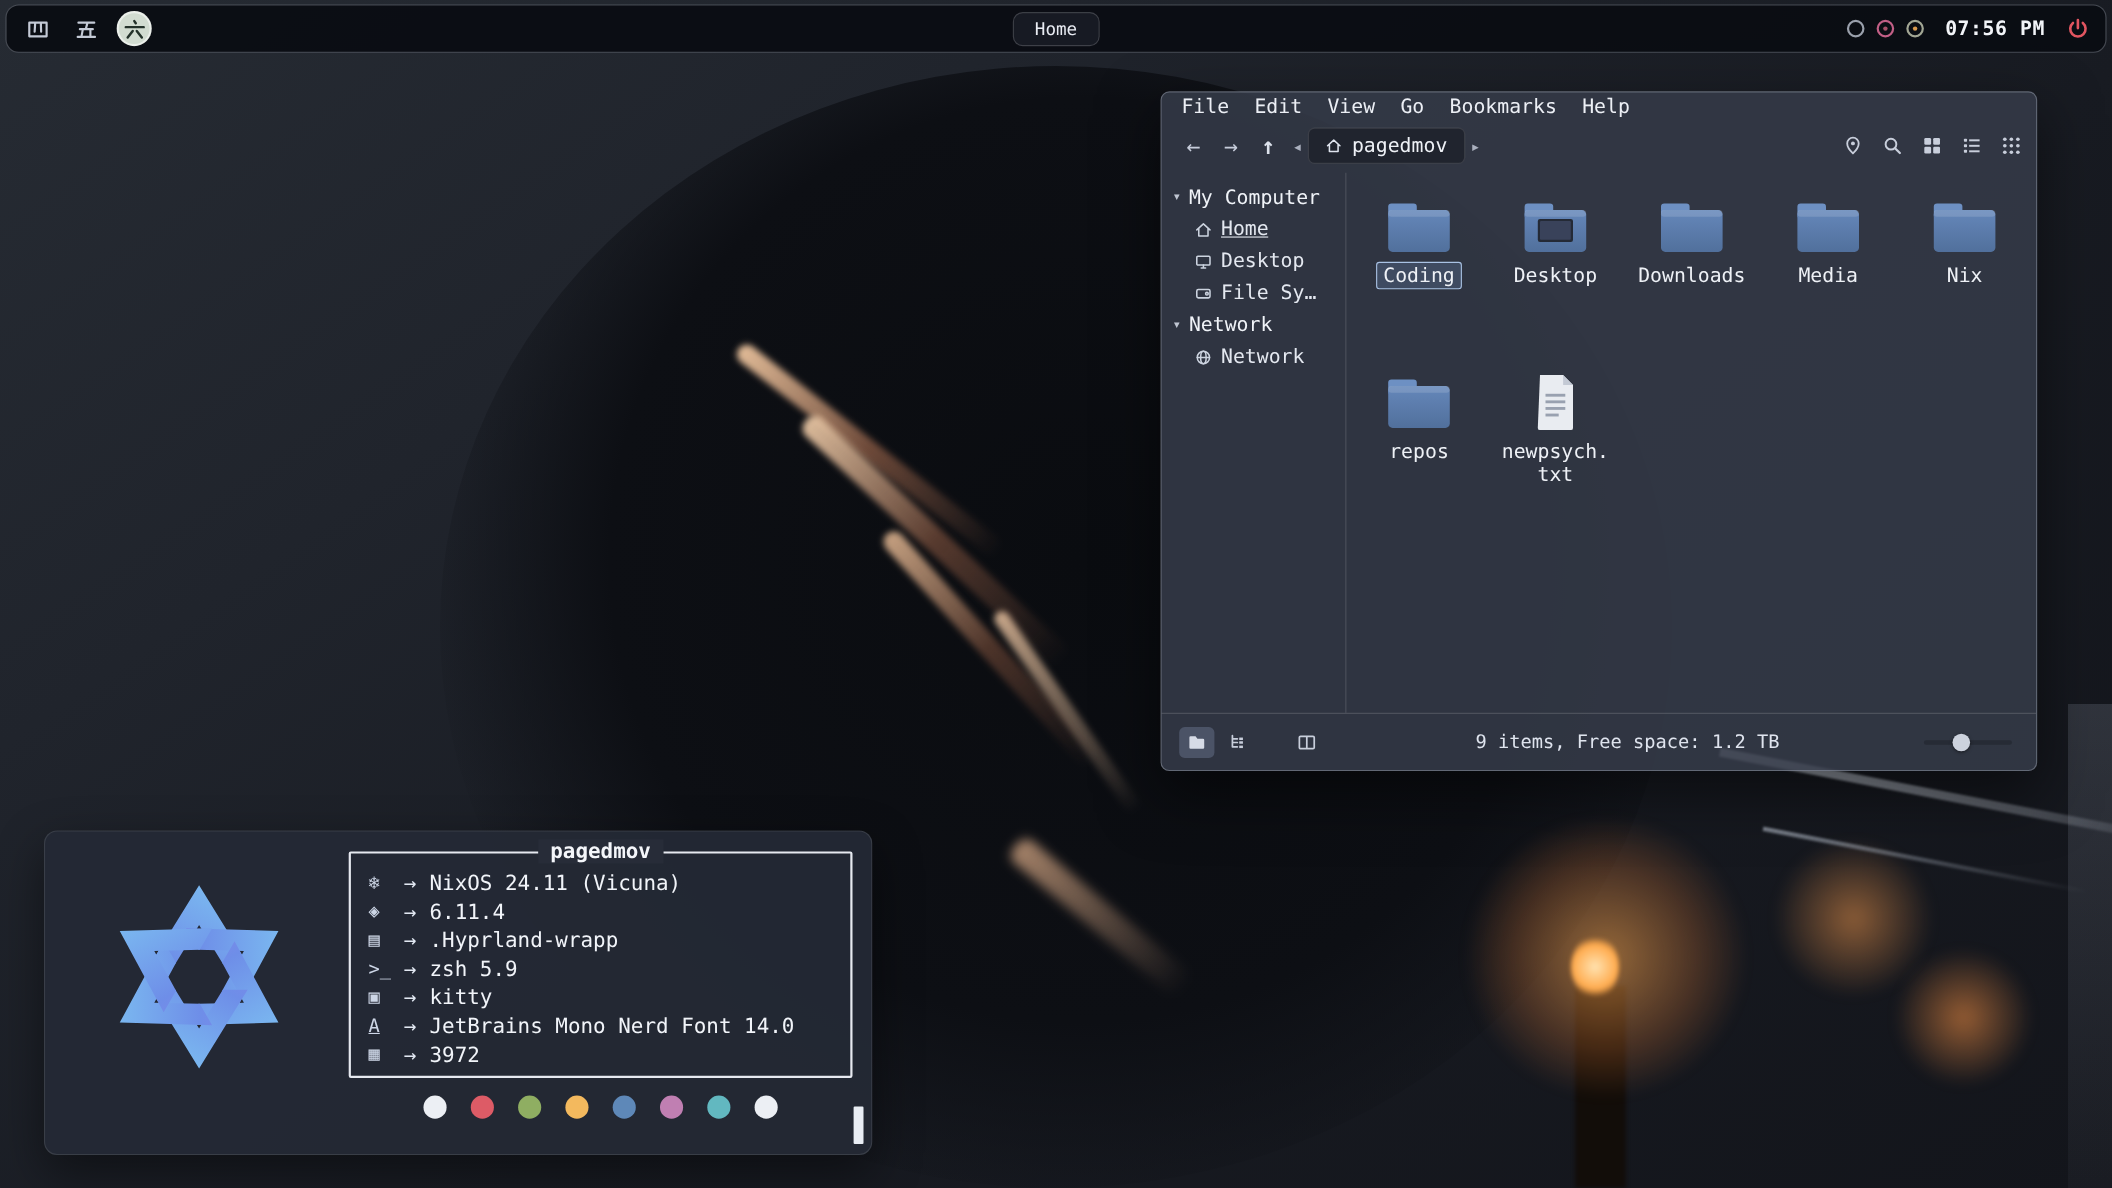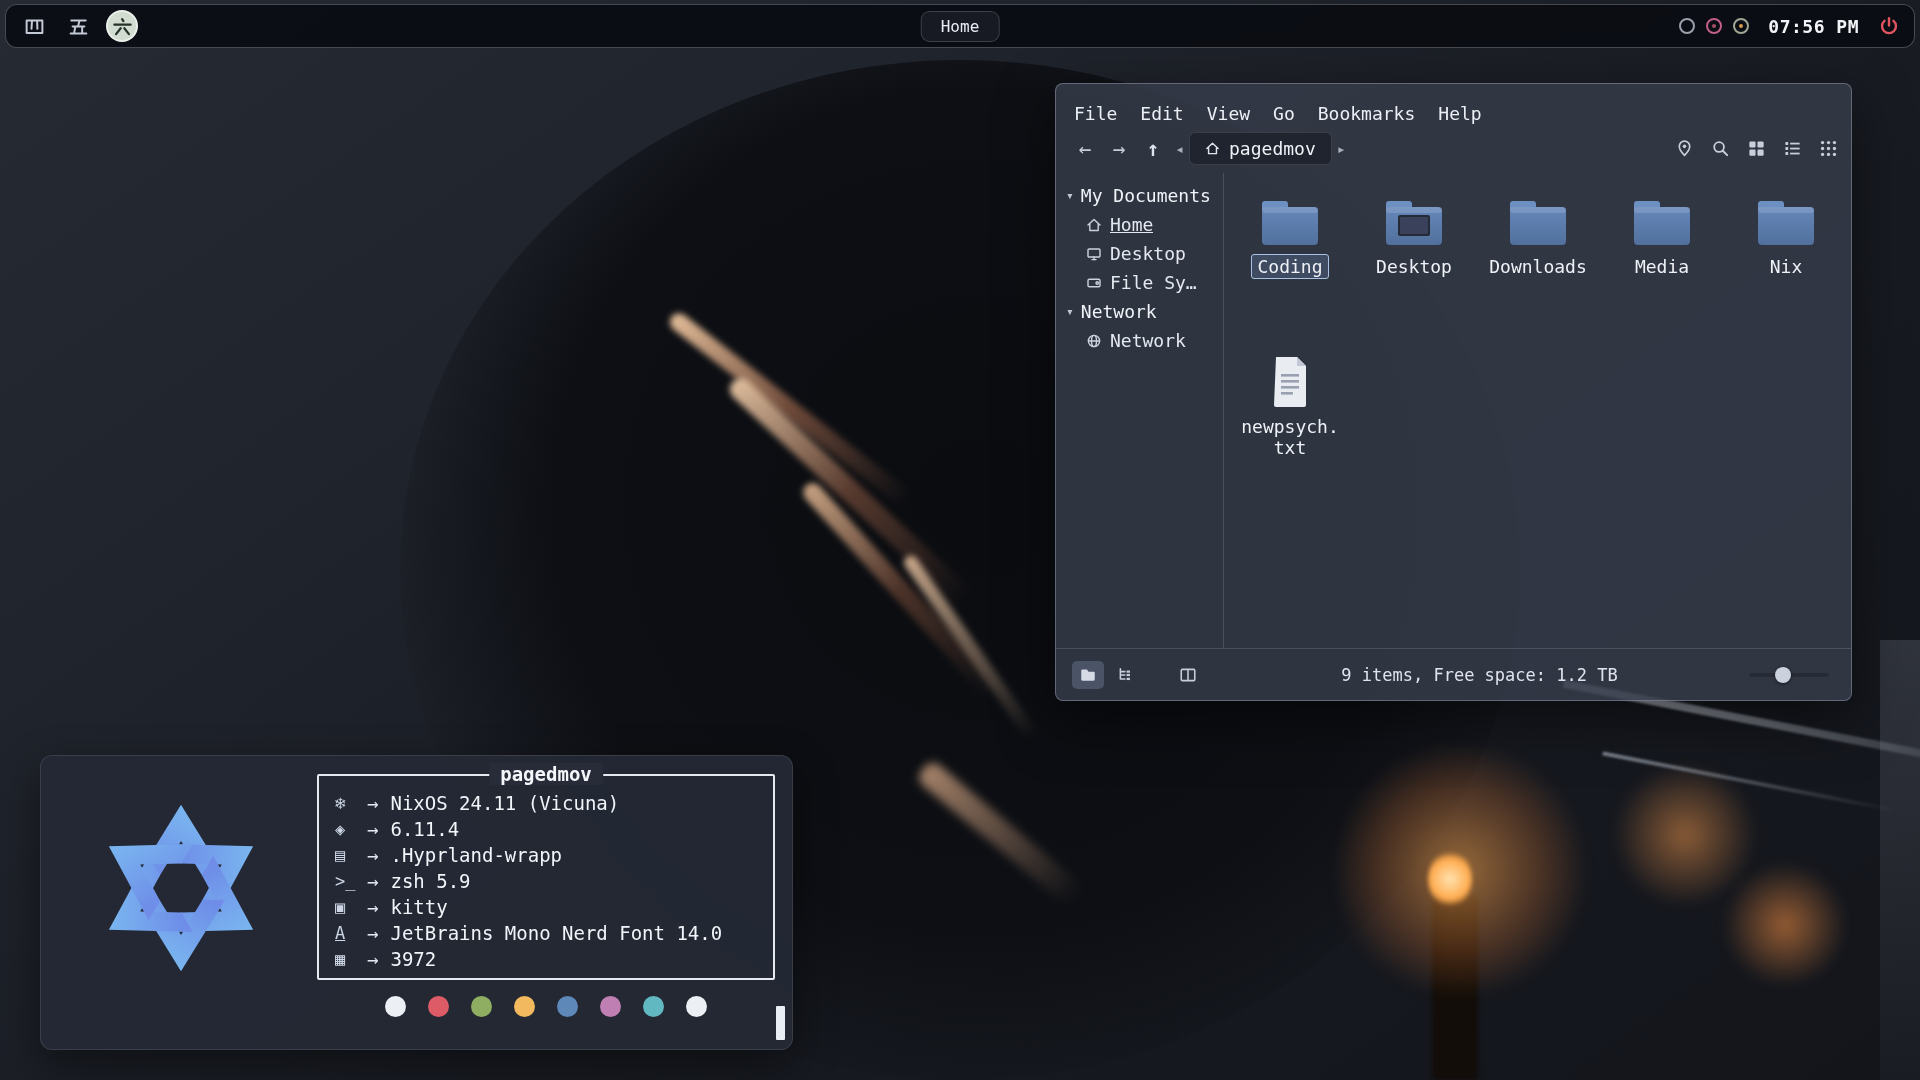--- a/index.html
+++ b/index.html
@@ -57,21 +57,21 @@
   .tray-2{border-color:#c25f86}.tray-2::after{content:"";position:absolute;inset:4px;border-radius:50%;background:#a84f68}
   .tray-3{border-color:#a2a694}.tray-3::after{content:"";position:absolute;inset:4px;border-radius:50%;background:#d89a4e}
   .clock{color:#f2f4f8;font-size:18px;font-weight:bold;letter-spacing:.5px;margin-left:8px}
   .power{width:26px;height:26px;margin-left:6px;display:flex;align-items:center;justify-content:center}
   .power svg{width:22px;height:22px}
 
   
   .fm{position:absolute;left:1055px;top:83px;width:797px;height:618px;z-index:20;
     background:rgba(52,58,72,.88);border:1px solid rgba(215,224,238,.30);border-radius:8px;
     box-shadow:0 20px 55px rgba(0,0,0,.5);color:#e6eaf2;display:flex;flex-direction:column}
-  .fm-menubar{display:flex;gap:23px;padding:19px 18px 4px;font-size:18px;color:#eceff5}
+  .fm-menubar{display:flex;gap:23px;padding:3px 18px 4px;font-size:18px;color:#eceff5}
   .fm-menu-item{cursor:default}
   .fm-toolbar{display:flex;align-items:center;padding:4px 12px 8px}
   .nav-btn{font-size:21px;color:#c6ccda;width:34px;text-align:center}
   .nav-up{font-weight:bold;color:#dde2ec}
   .path-chev{font-size:15px;color:#aab0be;padding:0 5px}
   .path-pill{display:flex;align-items:center;gap:9px;background:#20242e;border:1px solid rgba(255,255,255,.12);
     border-radius:6px;padding:5px 15px;color:#eef1f6;font-size:18px}
   .tool-right{margin-left:auto;display:flex;align-items:center;gap:14px}
   .tool-ic{width:22px;height:22px;display:flex;align-items:center;justify-content:center}
   .tool-ic svg{width:19px;height:19px}
@@ -285,21 +285,21 @@
             </g>
           </svg>
       </span>
     </span>
   </div>
 
   <div class="fm-body">
     <div class="fm-sidebar">
       <div class="sb-section">
         <span class="expander">▾</span>
-        <span>My Documents</span>
+        <span>My Computer</span>
       </div>
       <div class="sb-item current">
         <svg viewBox="0 0 16 16">
             <path d="M2 8 L8 2.5 L14 8 M3.8 6.8 V13.5 H12.2 V6.8"></path>
           </svg>
         <span class="sb-label">Home</span>
       </div>
       <div class="sb-item">
         <svg viewBox="0 0 16 16">
             <rect x="2" y="3" width="12" height="8" rx="1"></rect>
@@ -351,20 +351,26 @@
         <svg viewBox="0 0 64 54">
             <use href="#ic-folder"></use>
           </svg>
         <span class="file-label">Media</span>
       </div>
       <div class="file-item">
         <svg viewBox="0 0 64 54">
             <use href="#ic-folder"></use>
           </svg>
         <span class="file-label">Nix</span>
+      </div>
+      <div class="file-item">
+        <svg viewBox="0 0 64 54">
+            <use href="#ic-folder"></use>
+          </svg>
+        <span class="file-label">repos</span>
       </div>
       <div class="file-item">
         <svg viewBox="0 0 64 54">
             <use href="#ic-textfile"></use>
           </svg>
         <span class="file-label">newpsych.txt</span>
       </div>
     </div>
   </div>
 

